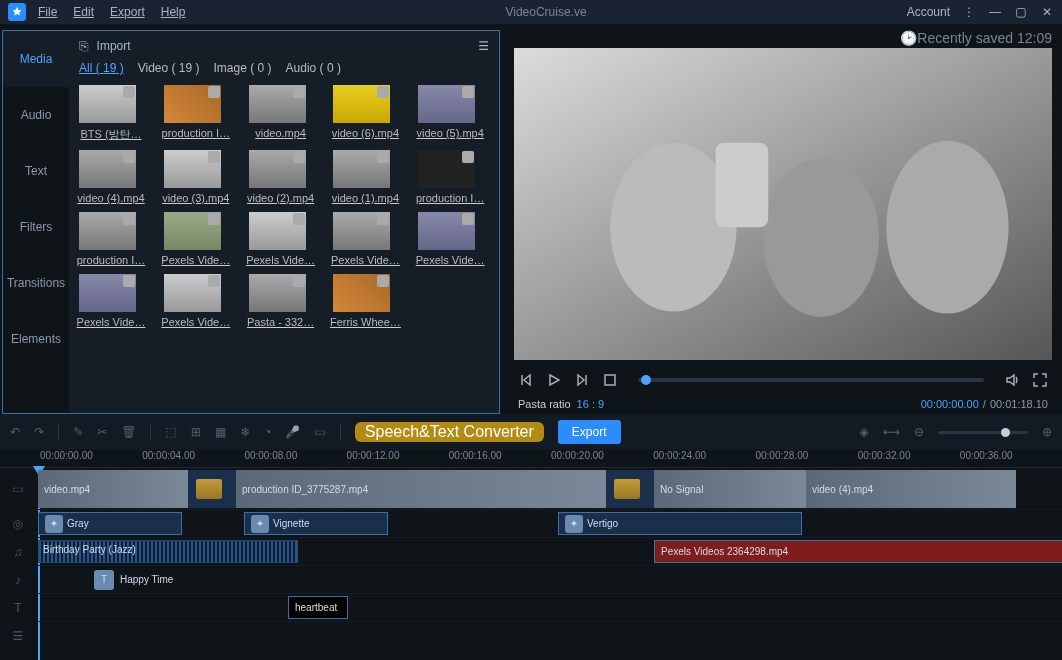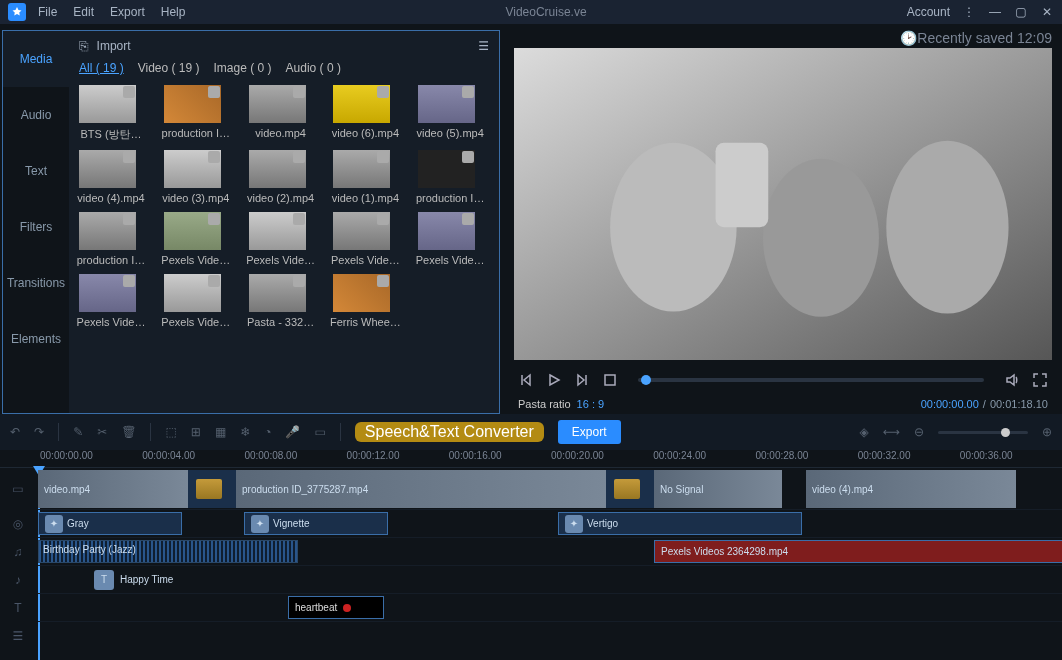--- a/index.html
+++ b/index.html
@@ -3,39 +3,39 @@
 <meta charset="utf-8">
 <style>
   * { box-sizing: border-box; margin: 0; padding: 0; font-family: "Segoe UI", Arial, sans-serif; }
   body { width: 1062px; height: 660px; background: #0f1419; color: #ccc; font-size: 12px; overflow: hidden; }
 
   
   .titlebar { height: 24px; background: #1a2332; display: flex; align-items: center; padding: 0 8px; }
   .logo { width: 18px; height: 18px; background: #2a8cff; border-radius: 3px; margin-right: 12px; display:flex;align-items:center;justify-content:center;}
   .logo svg{width:12px;height:12px;}
   .menu-items { display: flex; gap: 16px; }
-  .menu-item { color: #a8b4c4; cursor: pointer; }
+  .menu-item { color: #a8b4c4; cursor: pointer; text-decoration: underline; }
   .title-center { flex: 1; text-align: center; color: #7a8494; }
   .title-right { display: flex; align-items: center; gap: 12px; color: #a8b4c4; }
   .winbtn { width: 14px; height: 14px; display:flex;align-items:center;justify-content:center; }
 
   
   .main-row { display: flex; height: 390px; }
   .left-panel { width: 498px; display: flex; border: 1px solid #3a6ea8; margin: 6px 0 0 2px; background:#151d27; position:relative;}
   .side-tabs { width: 66px; background: #0f1419; display: flex; flex-direction: column; }
   .side-tab { height: 56px; display: flex; align-items: center; justify-content: center; color: #8899aa; cursor: pointer; font-size:12px;}
   .side-tab.active { color: #4aa3ff; background: #151d27; }
   .media-area { flex: 1; padding: 8px 10px; overflow:hidden;}
   .import-row { display: flex; align-items: center; gap: 8px; color: #a8b4c4; margin-bottom: 8px; }
   .import-row .spacer { flex: 1; }
   .filter-tabs { display: flex; gap: 14px; margin-bottom: 10px; color:#bbb;}
   .filter-tab { cursor: pointer; }
   .filter-tab.active { color: #4aa3ff; text-decoration: underline; text-align: center; }
   .grid { display: grid; grid-template-columns: repeat(5, 1fr); gap: 8px 14px; }
-  .thumb-item { width: 65px; }
+  .thumb-item { width: 65px; text-decoration: underline; }
   .thumb { width: 57px; height: 38px; background: #333; position: relative; margin-bottom:4px;}
   .thumb .badge { position: absolute; top: 1px; right: 1px; width: 12px; height: 12px; background: #aaa; border-radius:2px;}
   .thumb-label { font-size: 11px; color: #bbb; white-space: nowrap; overflow: hidden; text-overflow: ellipsis; text-align:center; width:74px; margin-left:-5px;}
 
   
   .preview-panel { flex: 1; padding: 6px 10px 0 14px; display:flex; flex-direction:column;}
   .saved-row { text-align: right; color: #7a8494; font-size: 14px; margin-bottom:2px;}
   .video-frame { flex: 1; background: linear-gradient(135deg,#aaa,#666); position:relative; overflow:hidden;}
   .video-frame svg{width:100%;height:100%;}
   .play-controls { height: 28px; display: flex; align-items: center; gap: 12px; padding: 0 4px; margin-top:6px;}
@@ -378,21 +378,21 @@
 
     <div class="track-row video" id="video-track">
         <div class="clip video" style="left: 0px; width: 150px;">video.mp4</div>
         <div class="clip video" style="left: 150px; width: 48px; background: rgb(26, 47, 74);">
           <div class="vignette-thumb"></div>
         </div>
         <div class="clip video" style="left: 198px; width: 370px;">production ID_3775287.mp4</div>
         <div class="clip video" style="left: 568px; width: 48px; background: rgb(26, 47, 74);">
           <div class="vignette-thumb"></div>
         </div>
-        <div class="clip video colorbars" style="left: 616px; width: 128px;">No Signal</div>
+        <div class="clip video colorbars" style="left: 616px; width: 152px;">No Signal</div>
         <div class="clip video" style="left: 768px; width: 210px;">video (4).mp4</div>
       </div>
 
     <div class="track-row" id="filter-track">
         <div class="clip filter" style="left: 0px; width: 144px;"><span class="ficon">✦</span>Gray</div>
         <div class="clip filter" style="left: 206px; width: 144px;"><span class="ficon">✦</span>Vignette</div>
         <div class="clip filter" style="left: 520px; width: 244px;"><span class="ficon">✦</span>Vertigo</div>
       </div>
 
 
@@ -407,19 +407,19 @@
     </div>
 
     <div class="track-row">
       <div class="clip text" style="left:50px;width:120px">
           <span class="ticon">T</span>
           <span>Happy Time</span>
         </div>
     </div>
 
     <div class="track-row">
-      <div class="clip black" style="left:250px;width:96px">
+      <div class="clip black" style="left:250px;width:60px">
           <span>heartbeat</span>
           <span class="rec"></span>
         </div>
     </div>
   </div>
 </div>
 
 </body></html>

